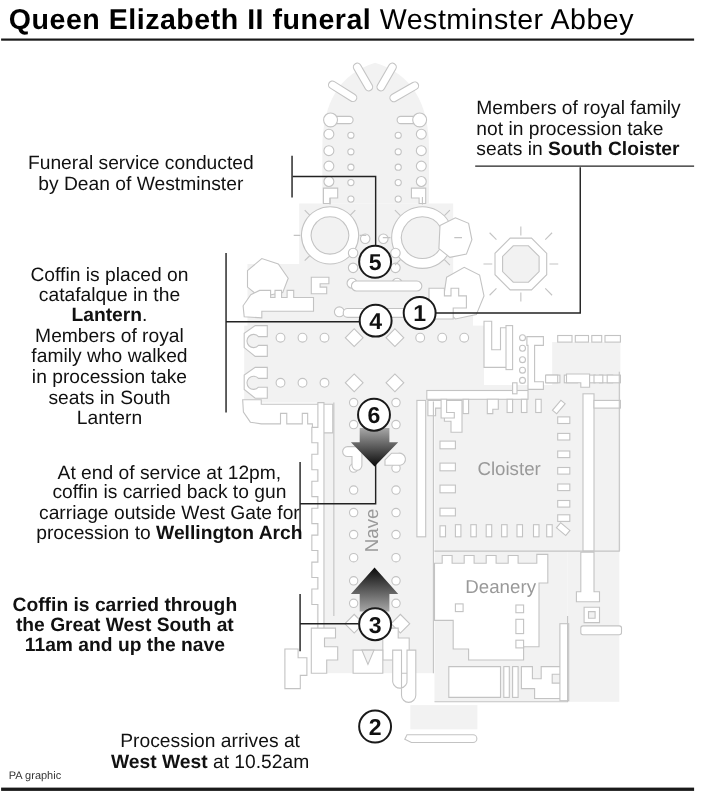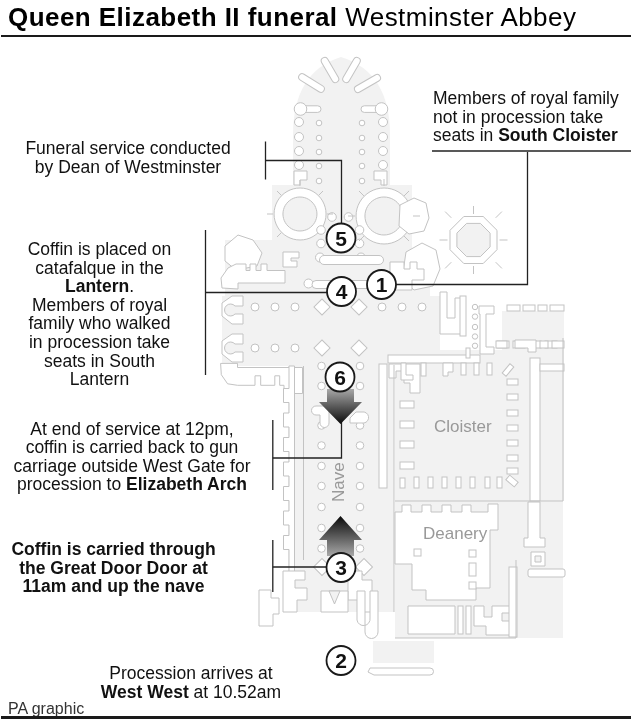--- a/index.html
+++ b/index.html
@@ -337,23 +337,23 @@
   <text x="434" y="432">Cloister</text>
   <text x="423" y="539">Deanery</text>
   <text x="344" y="502" transform="rotate(-90 344 502)">Nave</text>
 </g>
 </svg>
 
 <div class="ann r" style="right:387px;top:139px;width:250px;">Funeral service conducted<br>by Dean of Westminster</div>
 
 <div class="ann r" style="right:443px;top:216px;width:195px;margin-top:24px;">Coffin is placed on<br>catafalque in the<br><b>Lantern</b>.<br>Members of royal<br>family who walked<br>in procession take<br>seats in South<br>Lantern</div>
 
-<div class="ann r" style="right:378px;top:419.5px;width:260px;">At end of service at 12pm,<br>coffin is carried back to gun<br>carriage outside West Gate for<br>procession to <b>Elizabeth Arch</b></div>
-
-<div class="ann r" style="right:399px;top:540px;width:255px;font-weight:bold;">Coffin is carried through<br>the <b>Great Door Door</b> at<br>11am and up the nave</div>
+<div class="ann r" style="right:356px;top:419.5px;width:260px;">At end of service at 12pm,<br>coffin is carried back to gun<br>carriage outside West Gate for<br>procession to <b>Wellington Arch</b></div>
+
+<div class="ann r" style="right:399px;top:540px;width:255px;font-weight:bold;">Coffin is carried through<br>the <b>Great West South</b> at<br>11am and up the nave</div>
 
 <div class="ann r" style="right:324px;top:664px;width:250px;">Procession arrives at<br><b>West West</b> at 10.52am</div>
 
 <div class="ann" style="left:433px;top:89px;width:210px;">Members of royal family<br>not in procession take<br>seats in <b>South Cloister</b></div>
 
-<div style="position:absolute;left:8px;top:700px;font-size:16px;color:#333;">PA graphic</div>
+<div style="position:absolute;left:8px;top:700px;font-size:10px;color:#333;">PA graphic</div>
 
 <div style="position:absolute;left:1px;top:716px;width:630px;height:3px;background:#1a1a1a;"></div>
 
 </body></html>

